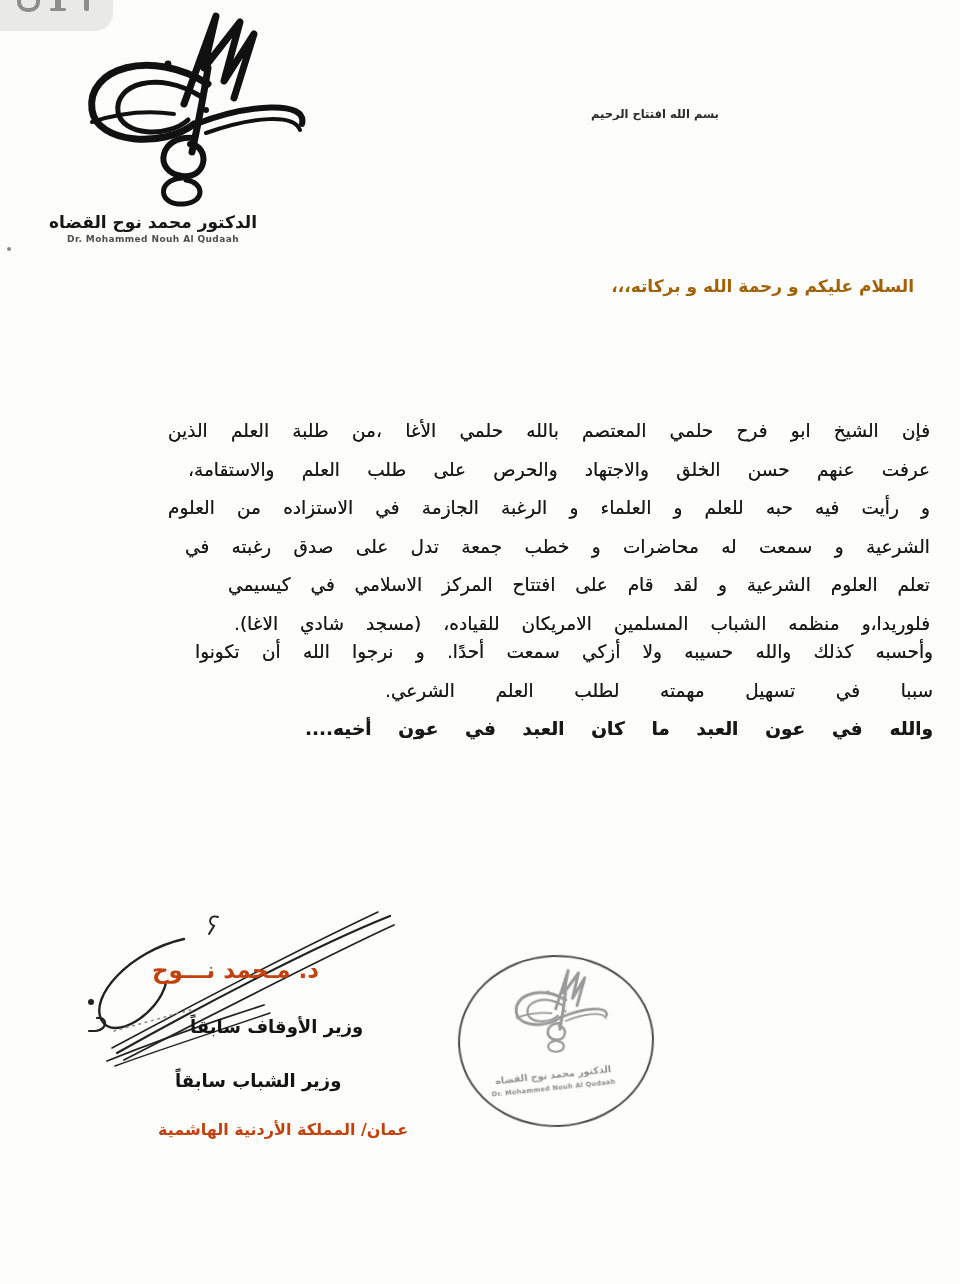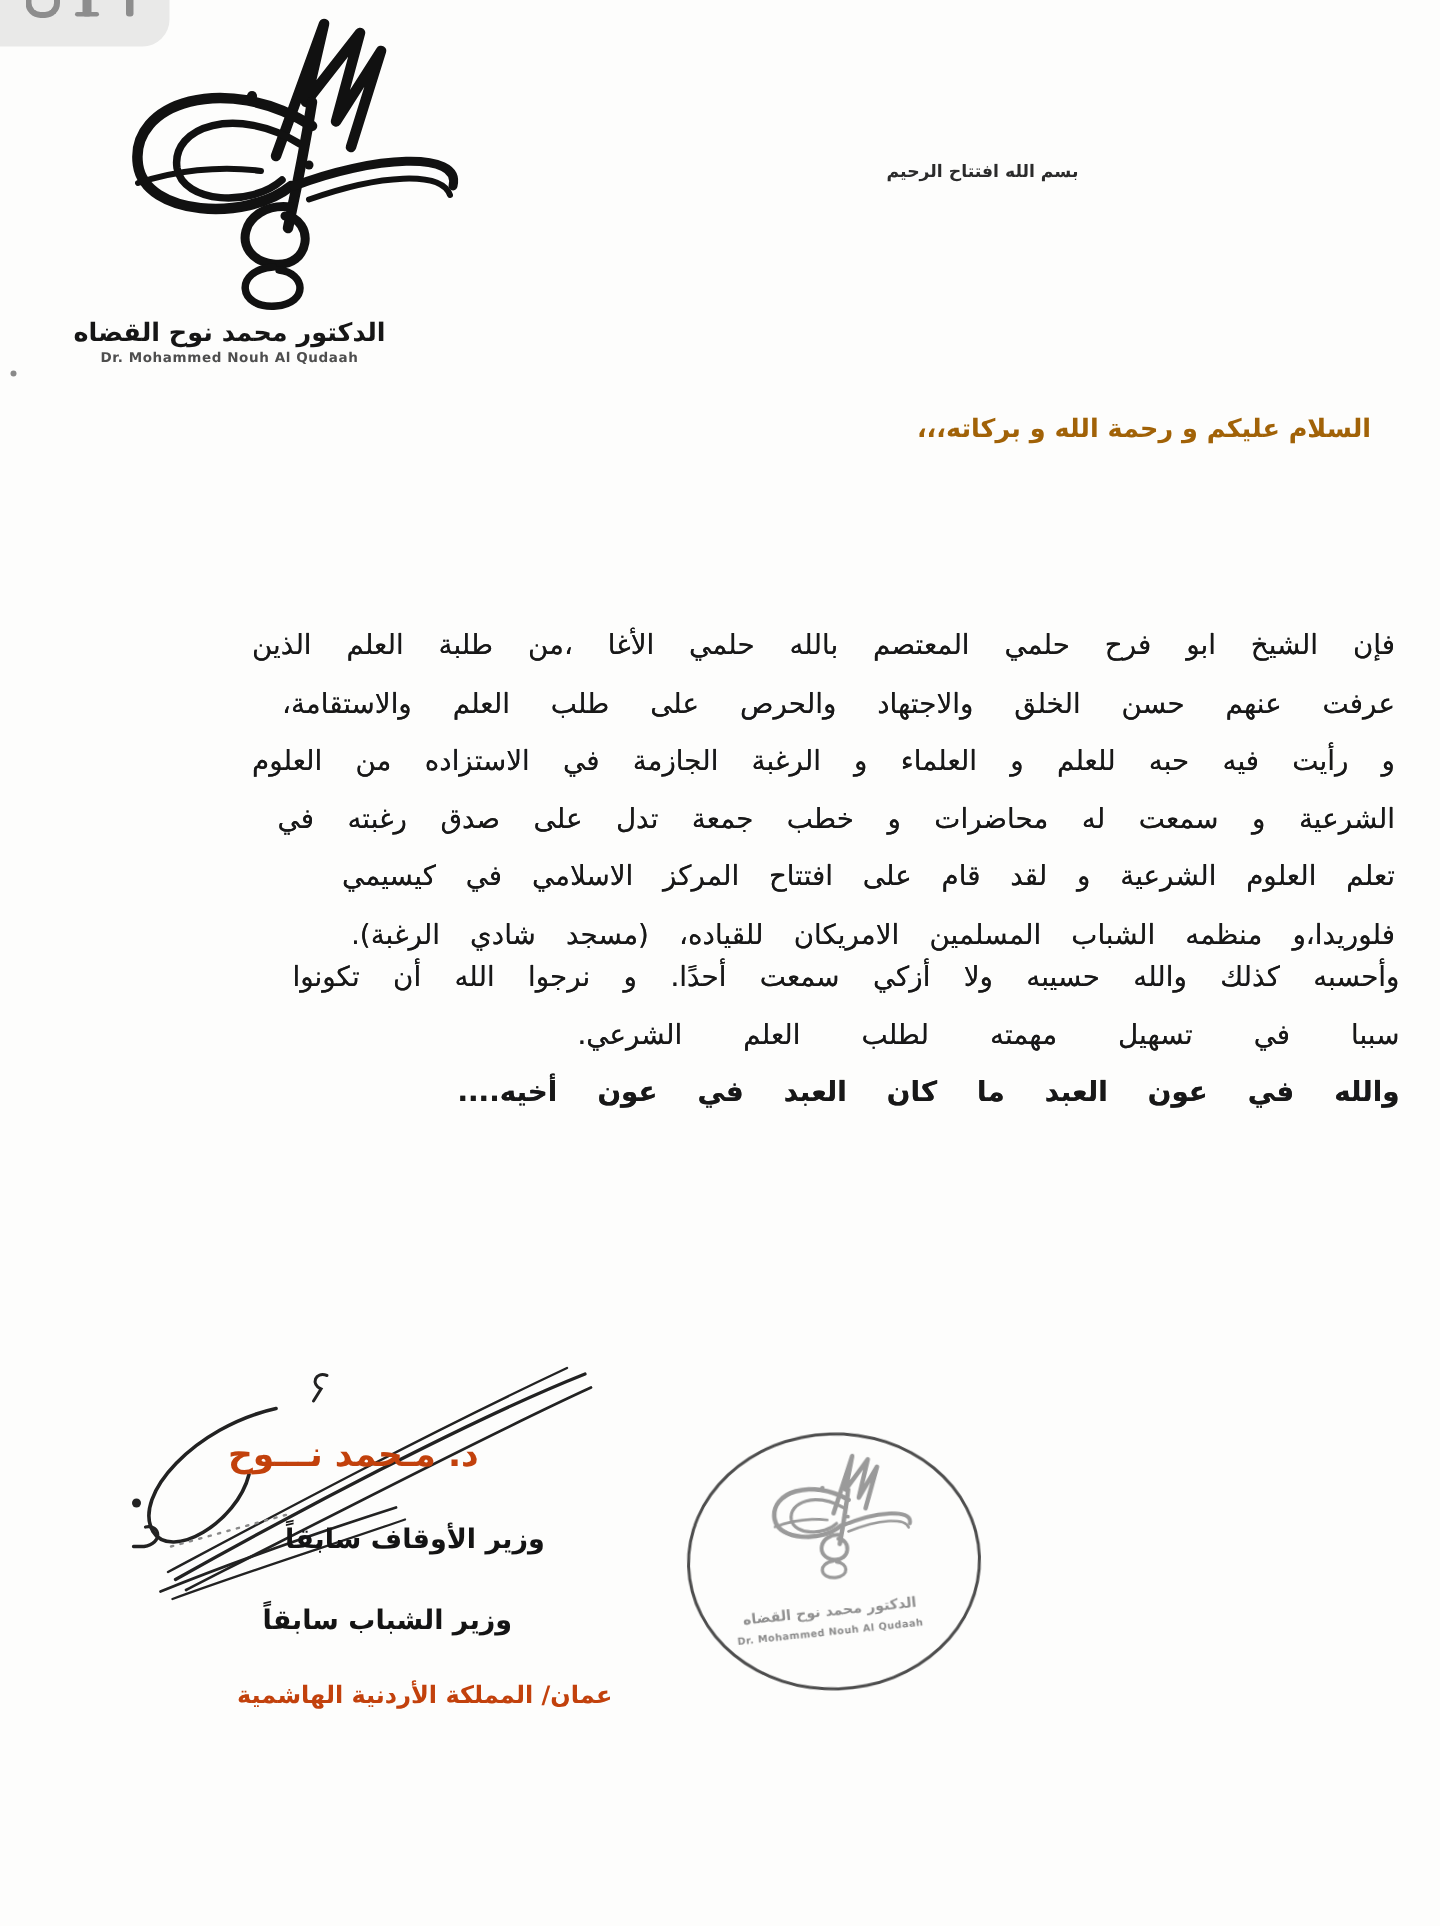--- a/index.html
+++ b/index.html
@@ -164,21 +164,21 @@
 
 
   <div class="greeting">السلام عليكم و رحمة الله و بركاته،،،</div>
 
   <div class="para para1">
     <div class="pline">فإن الشيخ ابو فرح حلمي المعتصم بالله حلمي الأغا ،من طلبة العلم الذين</div>
     <div class="pline p1l2">عرفت عنهم حسن الخلق والاجتهاد والحرص على طلب العلم والاستقامة،</div>
     <div class="pline">و رأيت فيه حبه للعلم و العلماء و الرغبة الجازمة في الاستزاده من العلوم</div>
     <div class="pline p1l4">الشرعية و سمعت له محاضرات و خطب جمعة تدل على صدق رغبته في</div>
     <div class="pline p1l5">تعلم العلوم الشرعية و لقد قام على افتتاح المركز الاسلامي في كيسيمي</div>
-    <div class="pline p1l6">فلوريدا،و منظمه الشباب المسلمين الامريكان للقياده، (مسجد شادي الرغبة).</div>
+    <div class="pline p1l6">فلوريدا،و منظمه الشباب المسلمين الامريكان للقياده، (مسجد شادي الاغا).</div>
   </div>
 
   <div class="para para2">
     <div class="pline p2l1">وأحسبه كذلك والله حسيبه ولا أزكي سمعت أحدًا. و نرجوا الله أن تكونوا</div>
     <div class="pline p2l2">سببا في تسهيل مهمته لطلب العلم الشرعي.</div>
     <div class="pline p2l3">والله في عون العبد ما كان العبد في عون أخيه....</div>
   </div>
 
   <svg class="sig-svg" width="330" height="168" viewBox="0 0 330 168">
     <use href="#sig-shape"></use>

